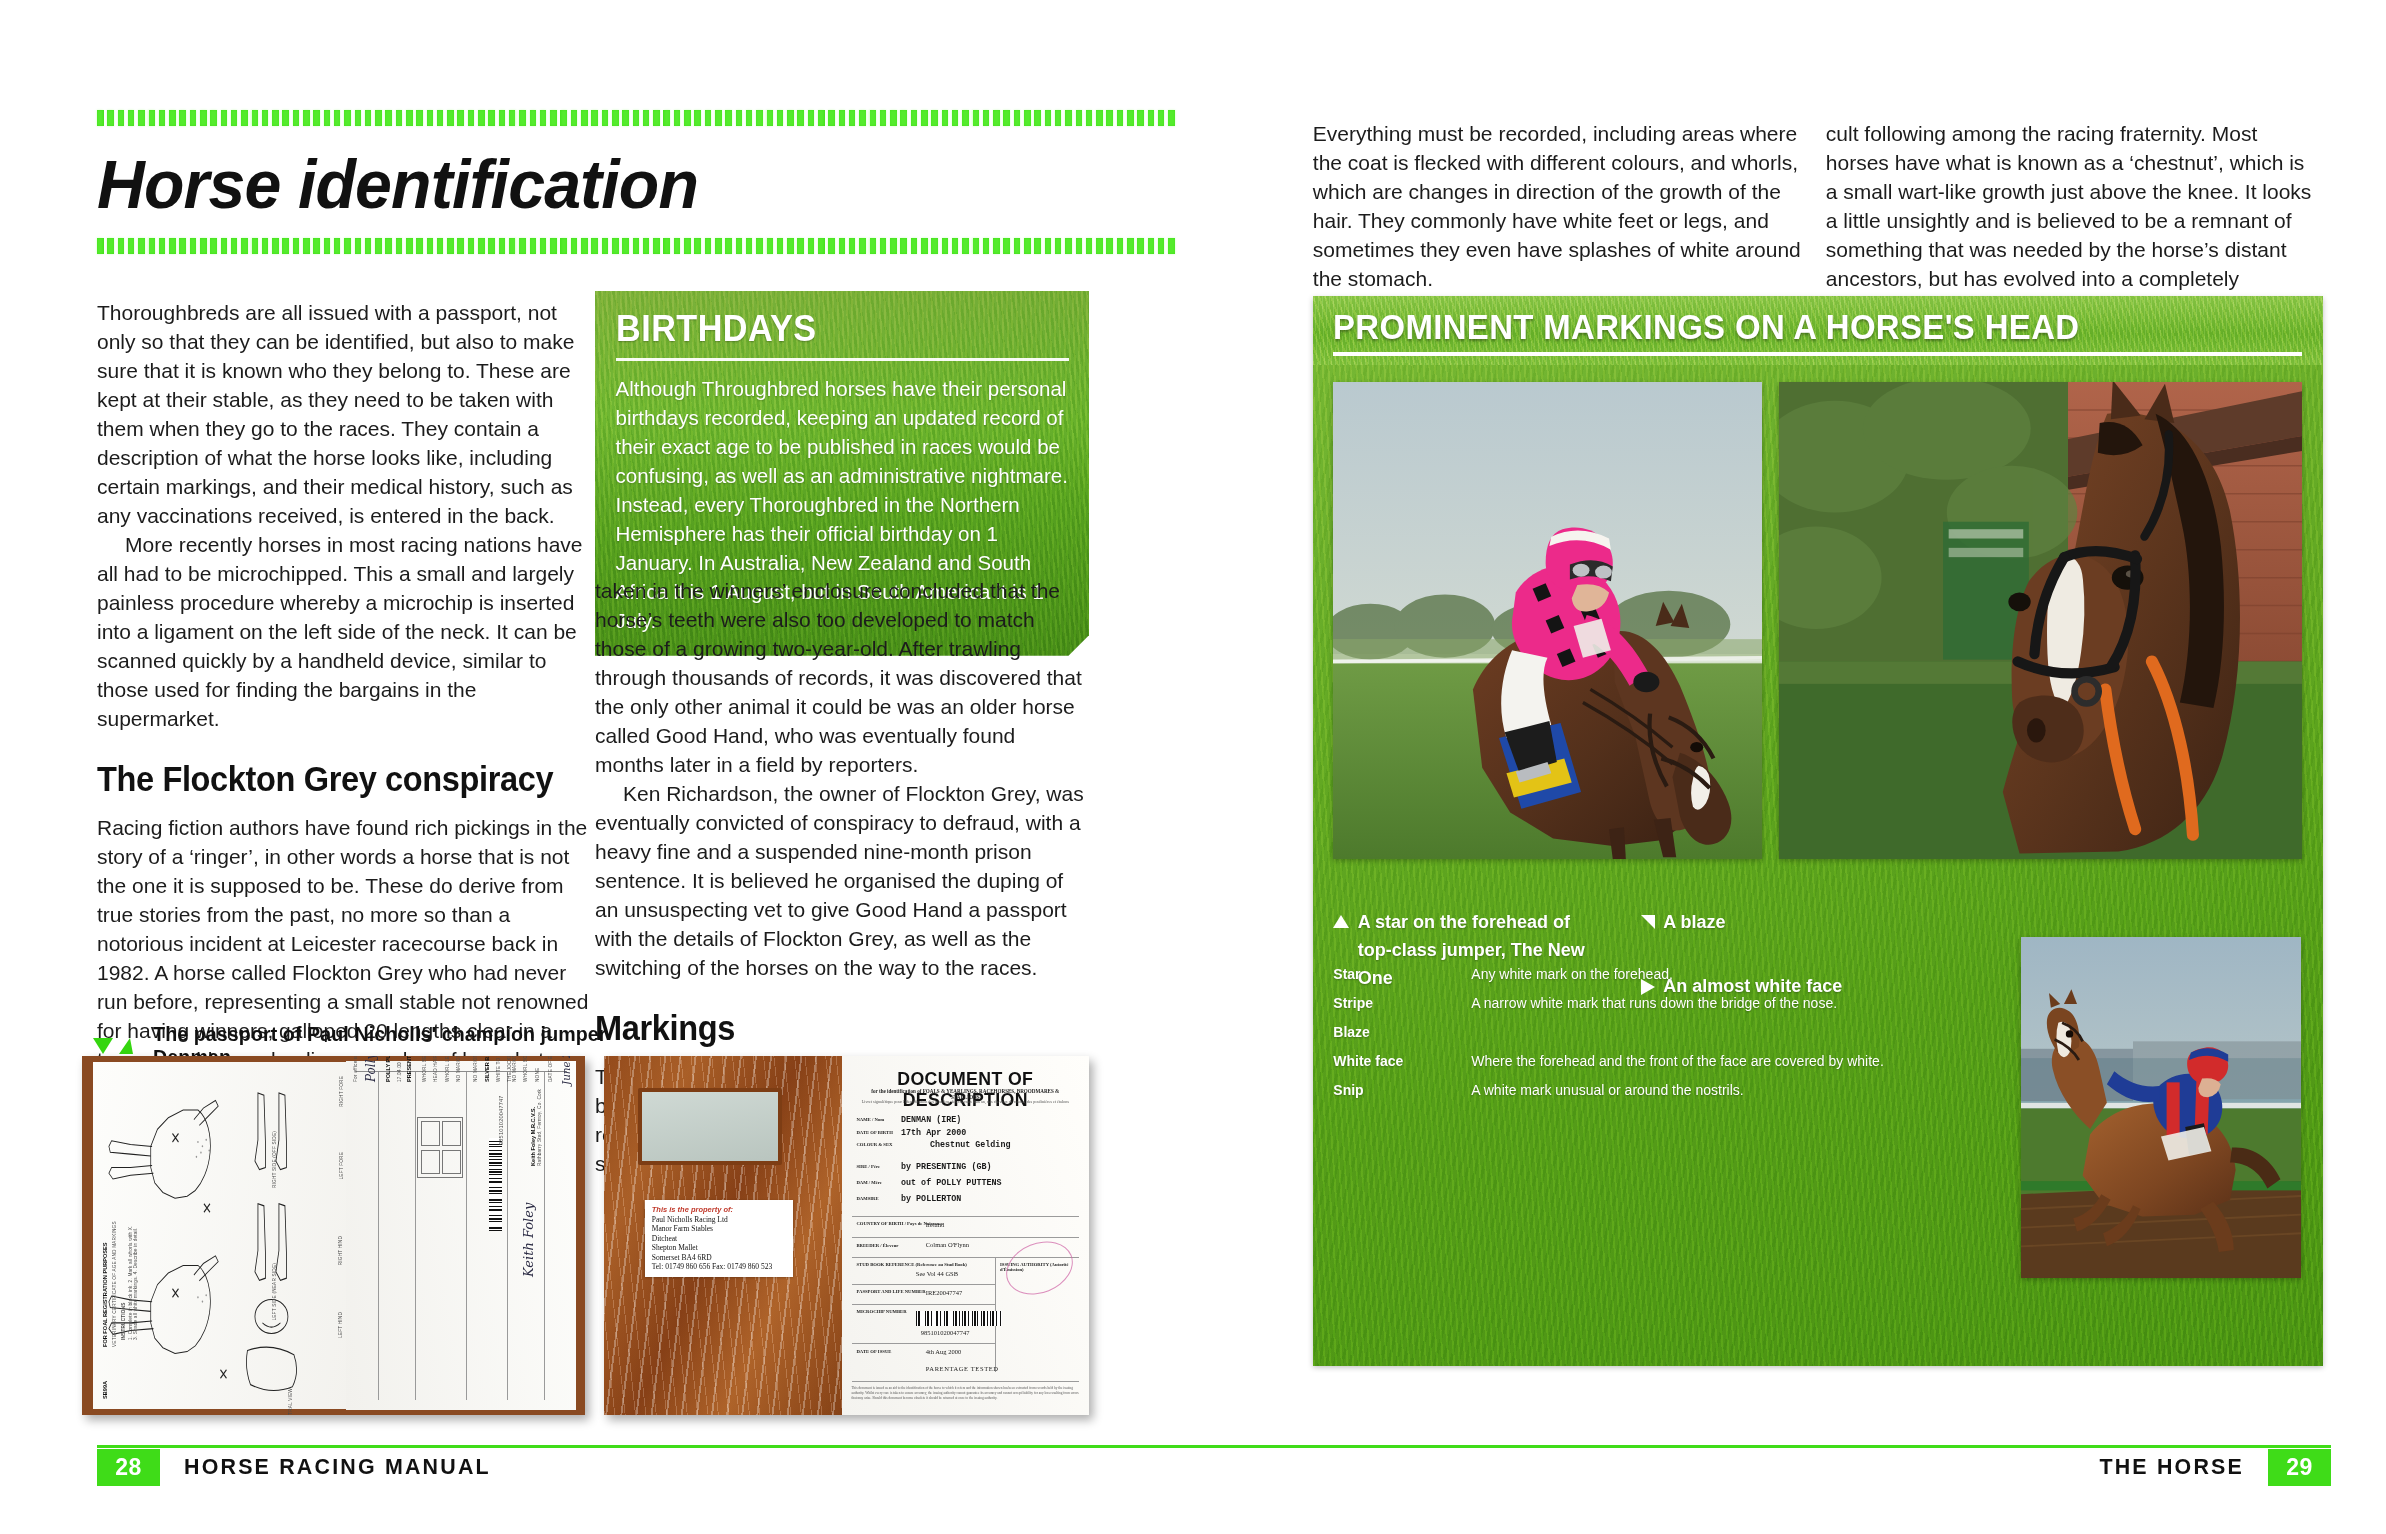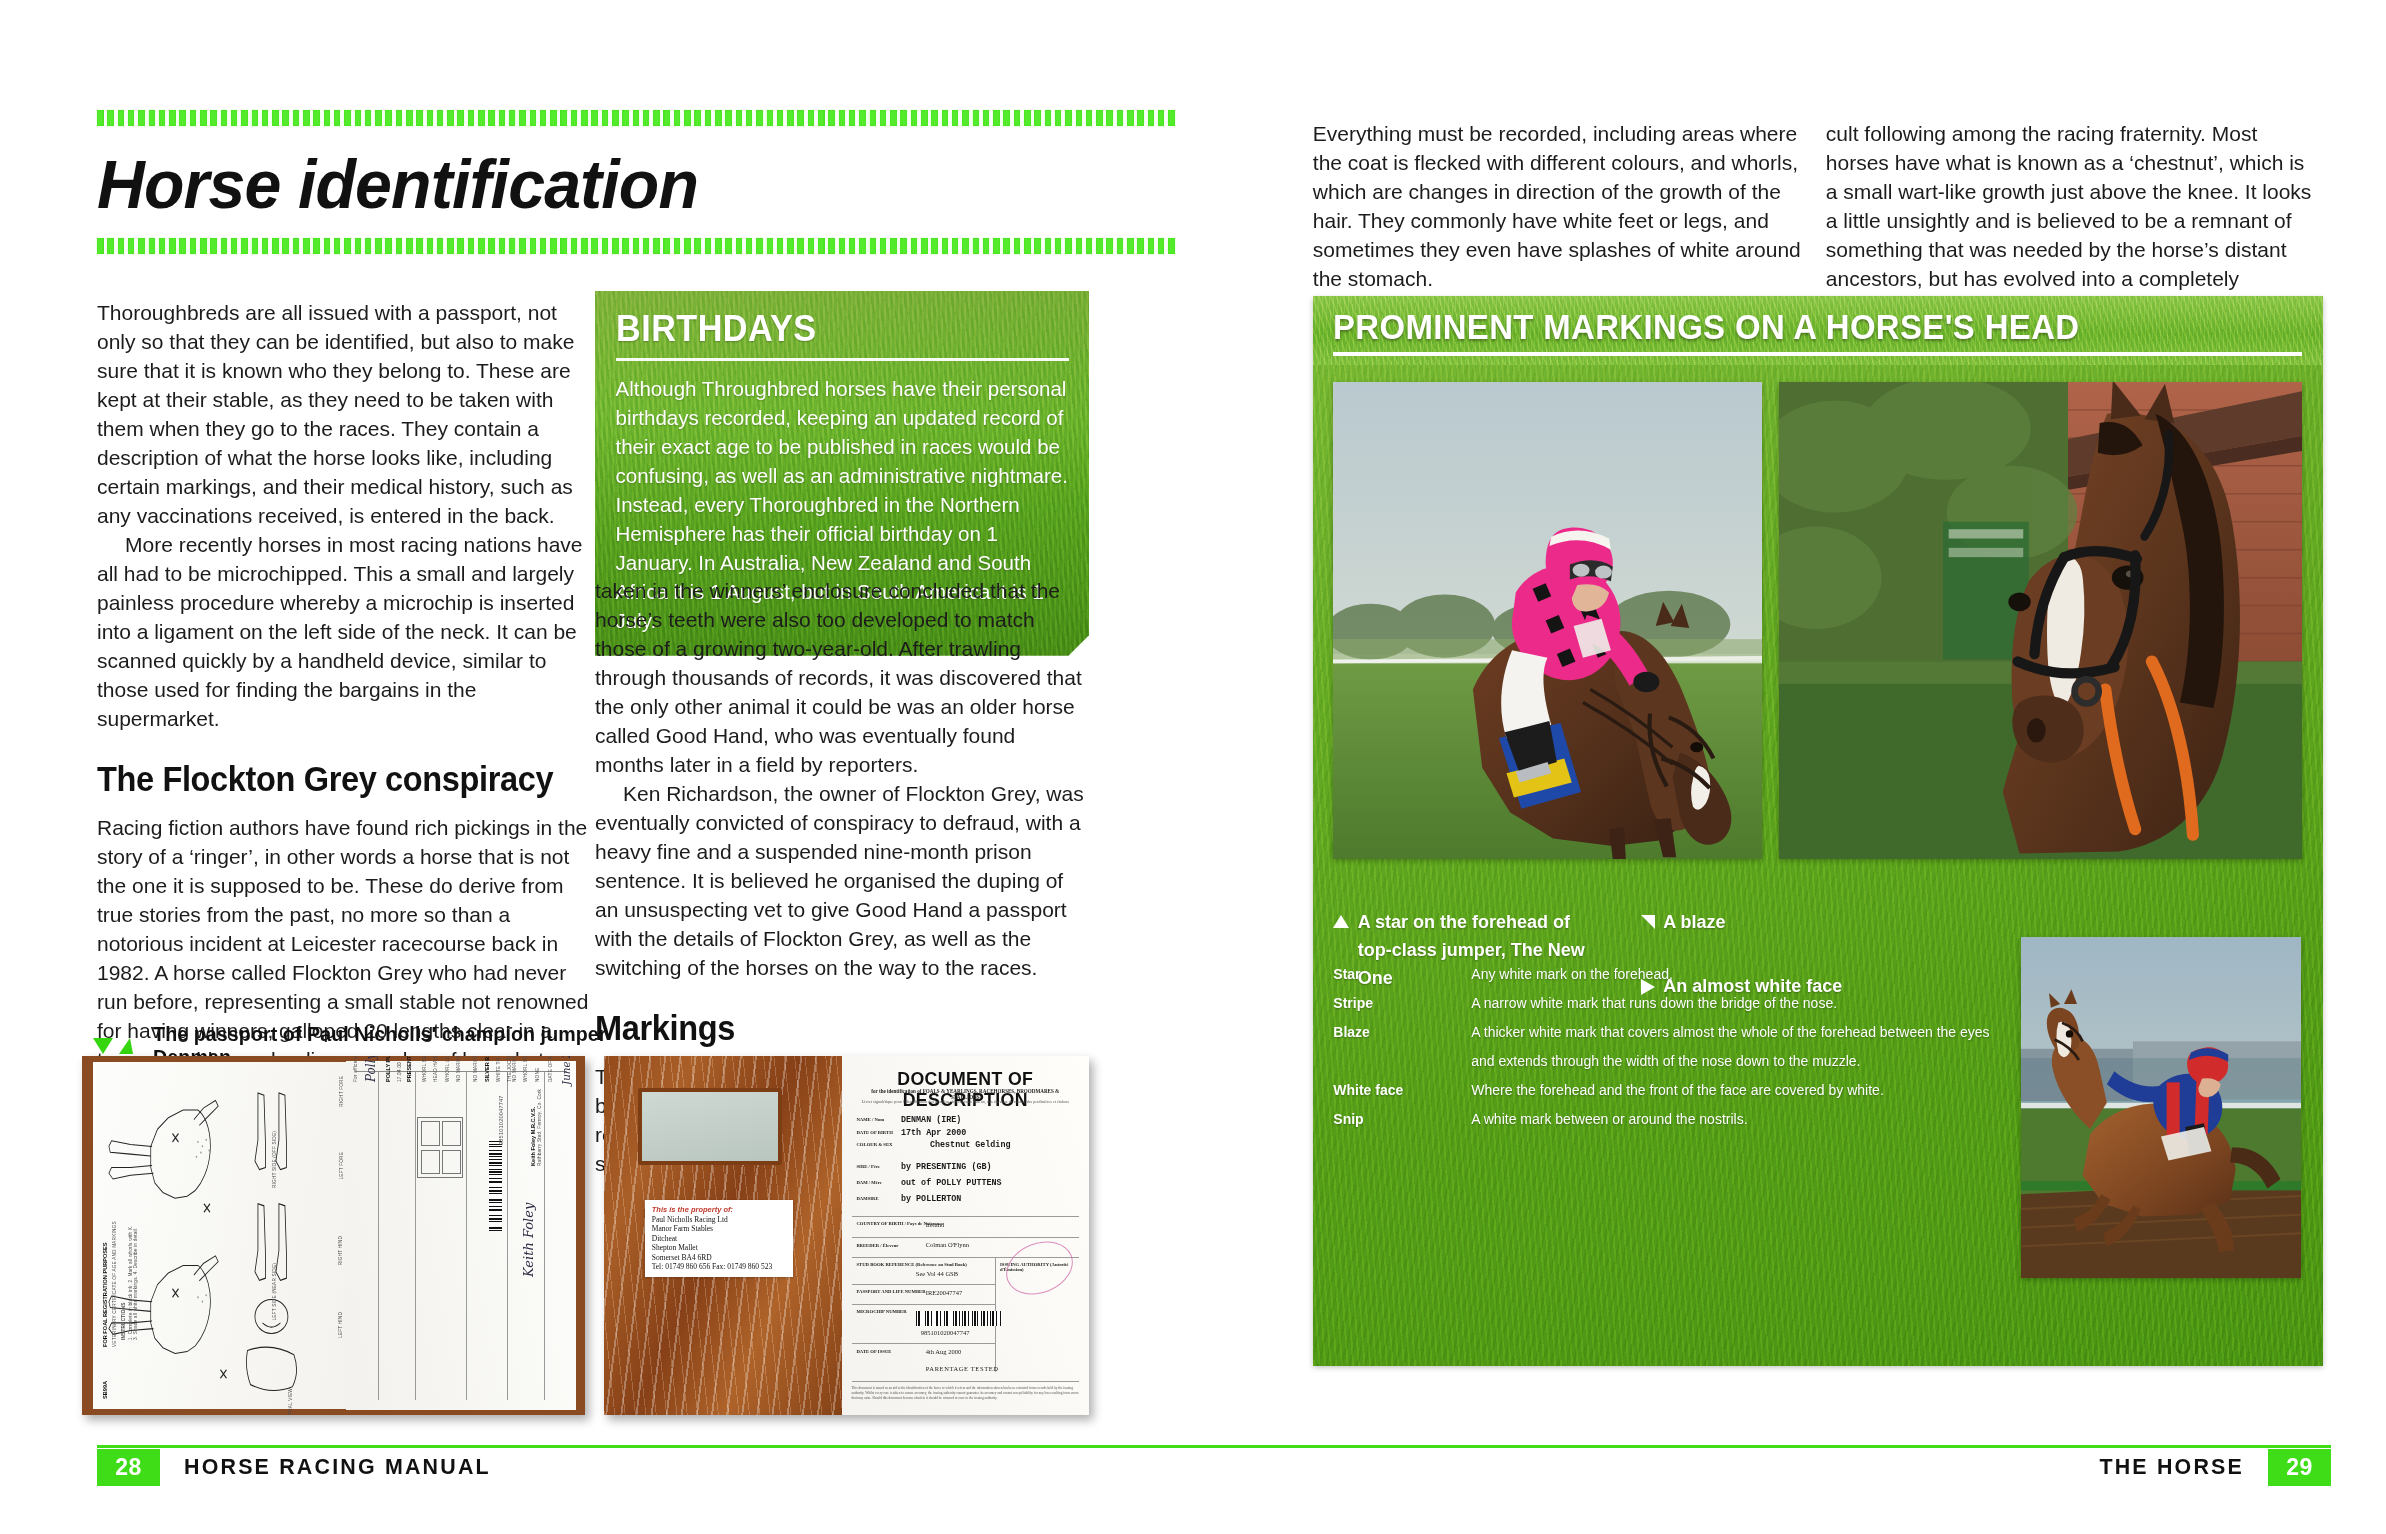--- a/index.html
+++ b/index.html
@@ -692,29 +692,28 @@
         <div class="dr">
           <div class="dt">Star</div>
           <div class="dd">Any white mark on the forehead.</div>
         </div>
         <div class="dr">
           <div class="dt">Stripe</div>
           <div class="dd">A narrow white mark that runs down the bridge of the nose.</div>
         </div>
         <div class="dr">
           <div class="dt">Blaze</div>
-          <div class="dd">A thicker white mark that covers almost the whole of the forehead between the eyes and extends through the width of the nose down to the muzzle.</div>
         </div>
         <div class="dr">
           <div class="dt">White face</div>
           <div class="dd">Where the forehead and the front of the face are covered by white.</div>
         </div>
         <div class="dr">
           <div class="dt">Snip</div>
-          <div class="dd">A white mark between or around the nostrils.</div>
+          <div class="dd">A white mark unusual or around the nostrils.</div>
         </div>
       </div>
 
       <div class="ph" style="left:708px;top:641px;width:280px;height:341px;">
         <svg viewBox="0 0 300 366" preserveAspectRatio="none" style="width:100%;height:100%;display:block;">
           <defs>
             <linearGradient id="sky3" x1="0" y1="0" x2="0" y2="1">
               <stop offset="0%" stop-color="#9fb6c4"></stop>
                 <stop offset="100%" stop-color="#cdd6cc"></stop>
             </linearGradient>

